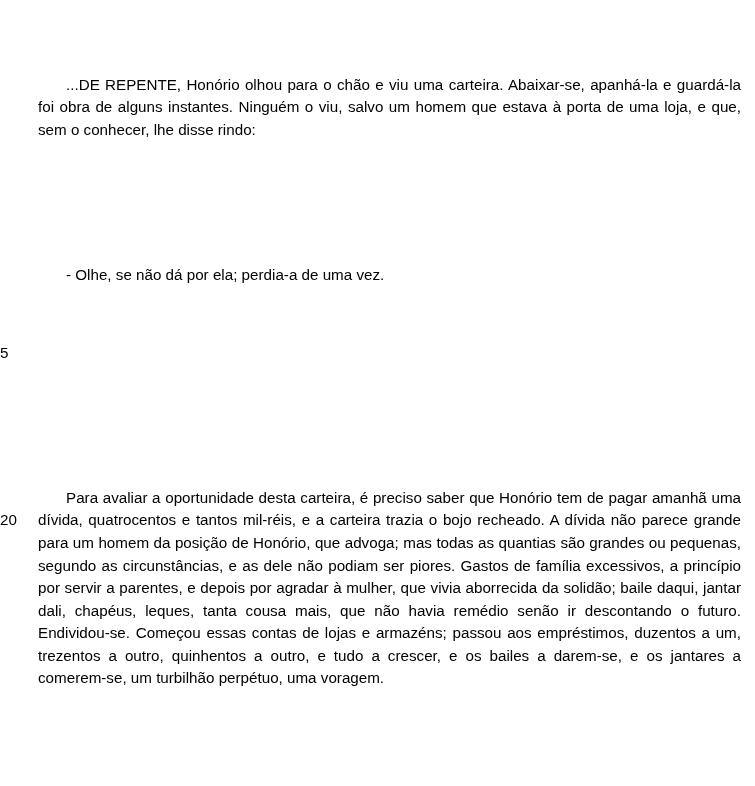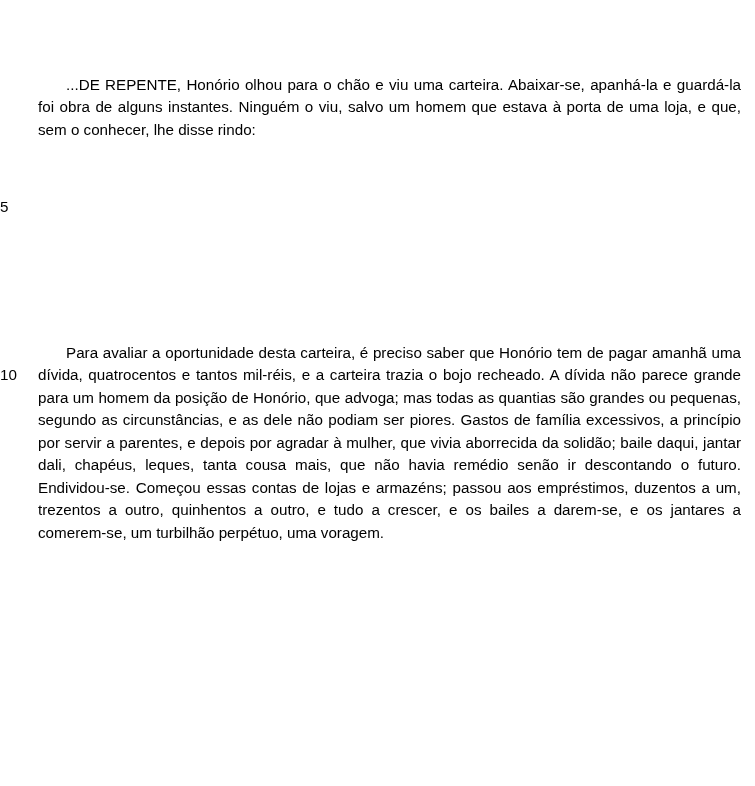--- a/index.html
+++ b/index.html
@@ -66,24 +66,28 @@
 <body>
 
 <div id="page">
   <div class="doc">
 
     <div class="para indent">
       <span class="linenum ln-off-0"></span>
       <span class="ptext">...DE REPENTE, Honório olhou para o chão e viu uma carteira. Abaixar-se, apanhá-la e guardá-la foi obra de alguns instantes. Ninguém o viu, salvo um homem que estava à porta de uma loja, e que, sem o conhecer, lhe disse rindo:</span>
     </div>
 
+    <div class="para dash">
+      <span class="linenum ln-off-0"></span>
+      <span class="ptext">- Olhe, se não dá por ela; perdia-a de uma vez.</span>
+    </div>
 
     <div class="para dash">
       <span class="linenum ln-off-0">5</span>
     </div>
 
     <div class="para indent">
-      <span class="linenum ln-off-4">10</span>
+      <span class="linenum ln-off-4">20</span>
       <span class="ptext">Para avaliar a oportunidade desta carteira, é preciso saber que Honório tem de pagar amanhã uma dívida, quatrocentos e tantos mil-réis, e a carteira trazia o bojo recheado. A dívida não parece grande para um homem da posição de Honório, que advoga; mas todas as quantias são grandes ou pequenas, segundo as circunstâncias, e as dele não podiam ser piores. Gastos de família excessivos, a princípio por servir a parentes, e depois por agradar à mulher, que vivia aborrecida da solidão; baile daqui, jantar dali, chapéus, leques, tanta cousa mais, que não havia remédio senão ir descontando o futuro. Endividou-se. Começou essas contas de lojas e armazéns; passou aos empréstimos, duzentos a um, trezentos a outro, quinhentos a outro, e tudo a crescer, e os bailes a darem-se, e os jantares a comerem-se, um turbilhão perpétuo, uma voragem.</span>
     </div>
 
   </div>
 </div>
 
 </body></html>

